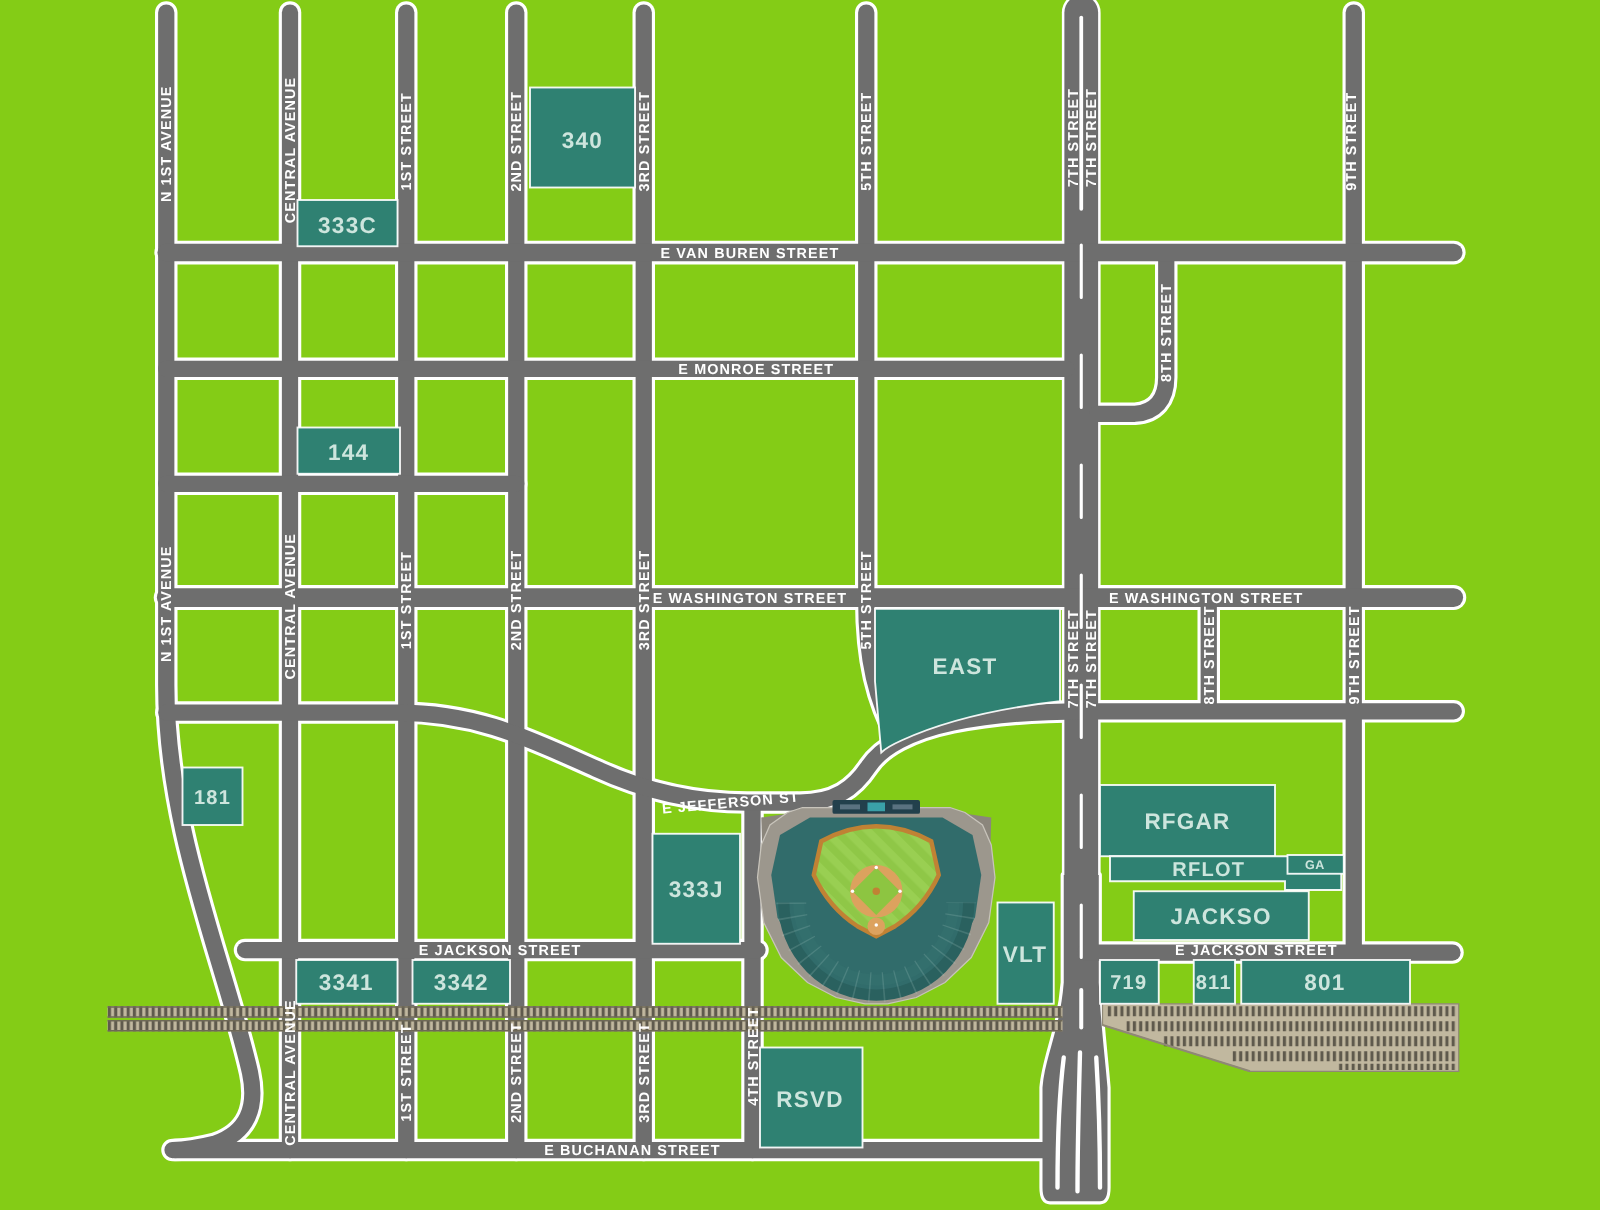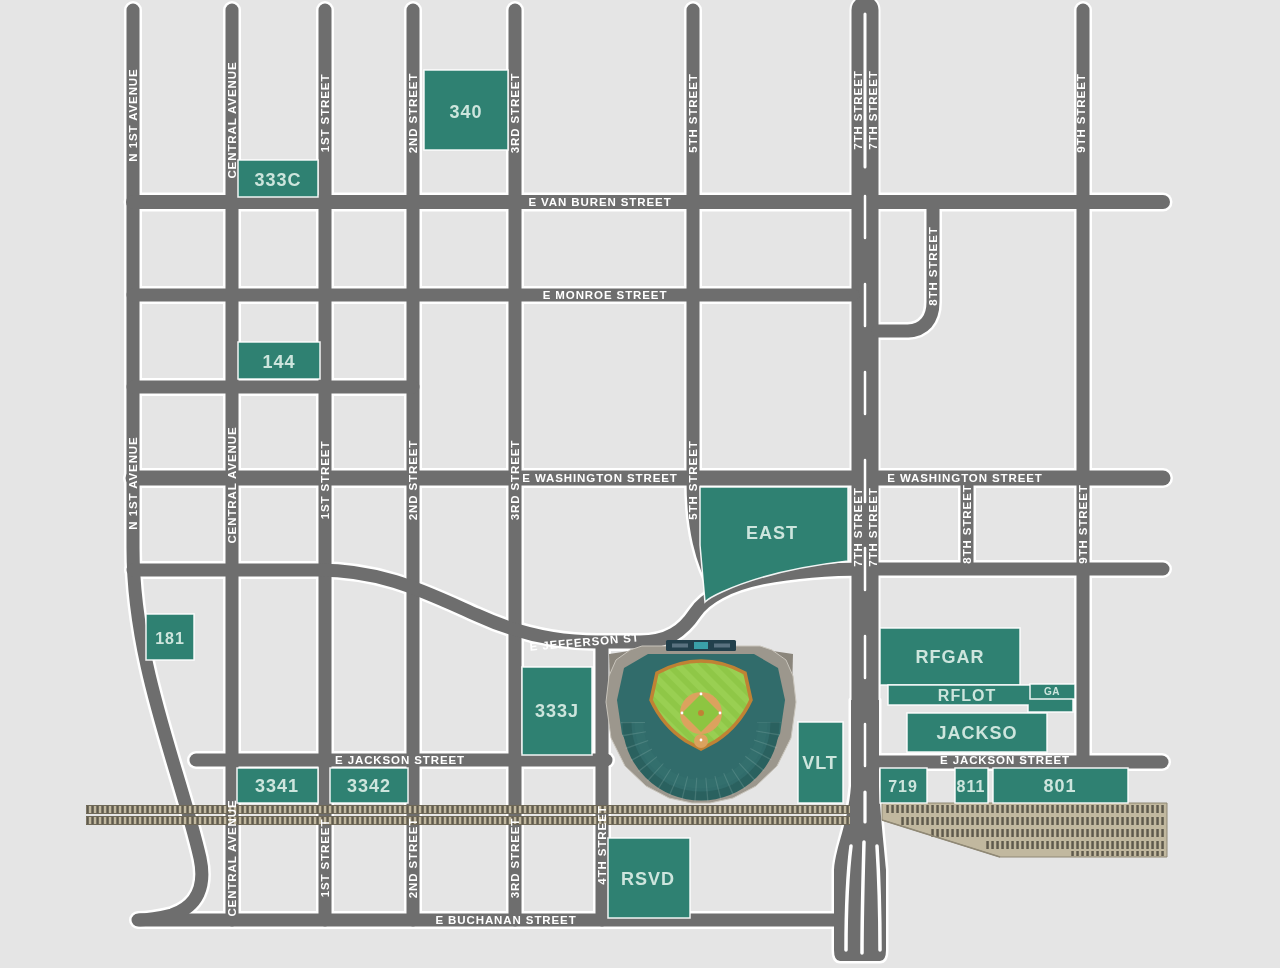--- a/index.html
+++ b/index.html
@@ -1,17 +1,17 @@
 <!DOCTYPE html>
 <html><head>
 <meta charset="utf-8">
 <style>
   html,body{margin:0;padding:0;background:#ffffff;}
   body{font-family:"Liberation Sans", sans-serif;}
-  .map-wrap{width:1280px;height:968px;position:relative;background:#e5e5e5;overflow:hidden;}
+  .map-wrap{width:1280px;height:968px;position:relative;background:#84cc16;overflow:hidden;}
   svg{display:block;}
   .street-casing{fill:none;stroke-linecap:round;stroke-linejoin:round;}
   .street-fill{fill:none;stroke-linecap:round;stroke-linejoin:round;}
   .lots{stroke:rgba(255,255,255,0.92);stroke-width:1.5;}
   .lot-label{fill:#CDE5DD;font-weight:bold;font-size:18px;letter-spacing:1px;stroke:none;}
   .lot-label.md{font-size:16px;}
   .lot-label.sm{font-size:10px;letter-spacing:.5px;}
   .street-label{fill:#FFFFFF;font-weight:bold;font-size:11.5px;letter-spacing:.9px;stroke:none;}
   text{user-select:none;}
 </style>

